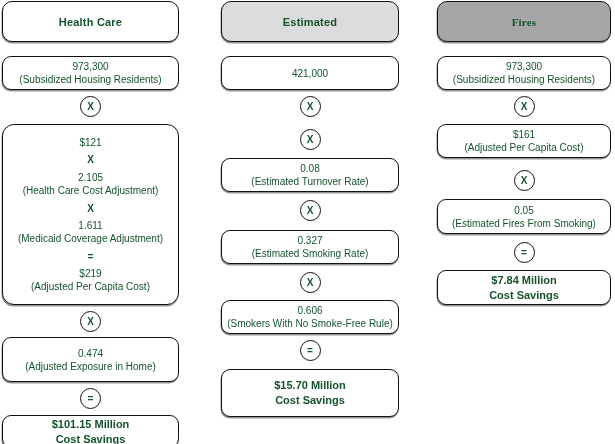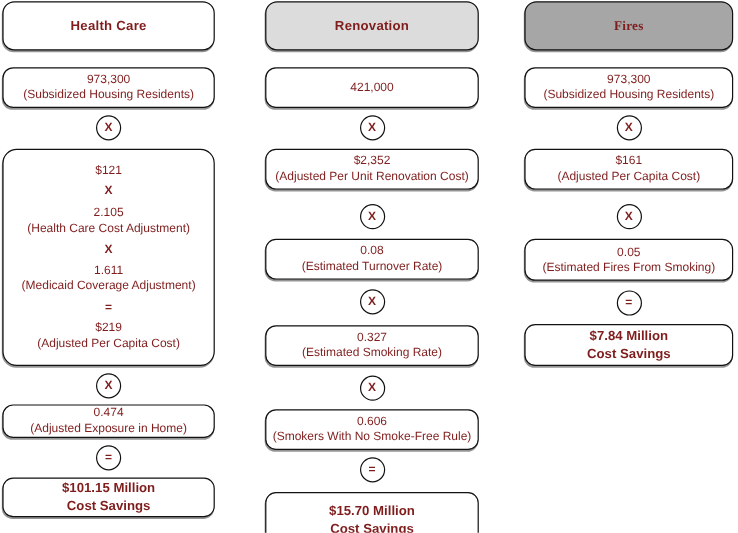--- a/index.html
+++ b/index.html
@@ -1,21 +1,21 @@
 <!DOCTYPE html>
 <html><head>
 <meta charset="utf-8">
 <style>
   html,body { margin:0; padding:0; background:#ffffff; }
   .diagram {
     position:relative;
     width:615px; height:444px;
     background:#ffffff;
     font-family:"Liberation Sans", sans-serif;
-    color:#7f1d1d;
+    color:#14532d;
   }
   .col {
     position:absolute; top:0;
     display:flex; flex-direction:column; align-items:center;
   }
   .col1 { left:2px;   width:177px; }
   .col2 { left:221px; width:178px; }
   .col3 { left:437px; width:174px; }
 
   .box {
@@ -103,50 +103,46 @@
       <div class="pair">
         <div class="val">$219</div>
         <div class="lbl">(Adjusted Per Capita Cost)</div>
       </div>
     </div>
 
     <div class="circle" style="margin-top:6px">
       <span>X</span>
     </div>
 
-    <div class="box" style="margin-top:5px;height:28px">
+    <div class="box" style="margin-top:5px;height:45px">
       <div class="val">0.474</div>
       <div class="lbl">(Adjusted Exposure in Home)</div>
     </div>
 
     <div class="circle" style="margin-top:6px">
       <span>=</span>
     </div>
 
     <div class="box" style="margin-top:6px;height:33px">
       <div class="result">$101.15 Million</div>
       <div class="result">Cost Savings</div>
     </div>
   </section>
 
   <section class="col col2">
-    <div class="box header hdr-1">Renovation</div>
+    <div class="box header hdr-1">Estimated</div>
 
     <div class="box" style="margin-top:14px;height:34px">
       <div class="val">421,000</div>
     </div>
 
     <div class="circle" style="margin-top:6px">
       <span>X</span>
     </div>
 
-    <div class="box" style="margin-top:7px;height:34px">
-      <div class="val">$2,352</div>
-      <div class="lbl">(Adjusted Per Unit Renovation Cost)</div>
-    </div>
 
     <div class="circle" style="margin-top:12px">
       <span>X</span>
     </div>
 
     <div class="box" style="margin-top:8px;height:34px">
       <div class="val">0.08</div>
       <div class="lbl">(Estimated Turnover Rate)</div>
     </div>
 

